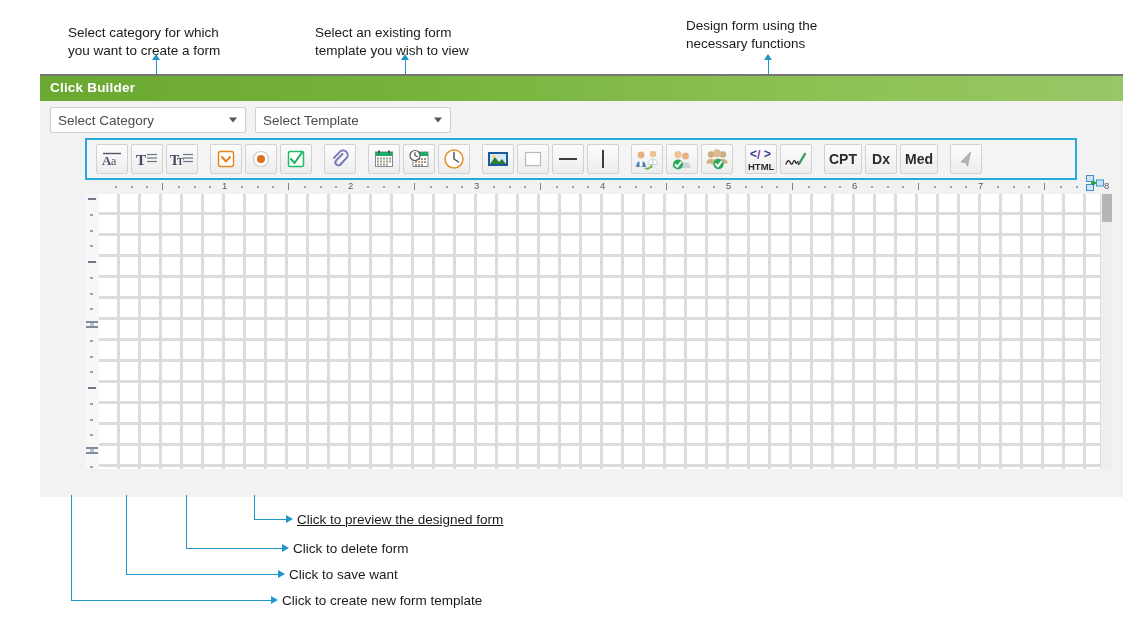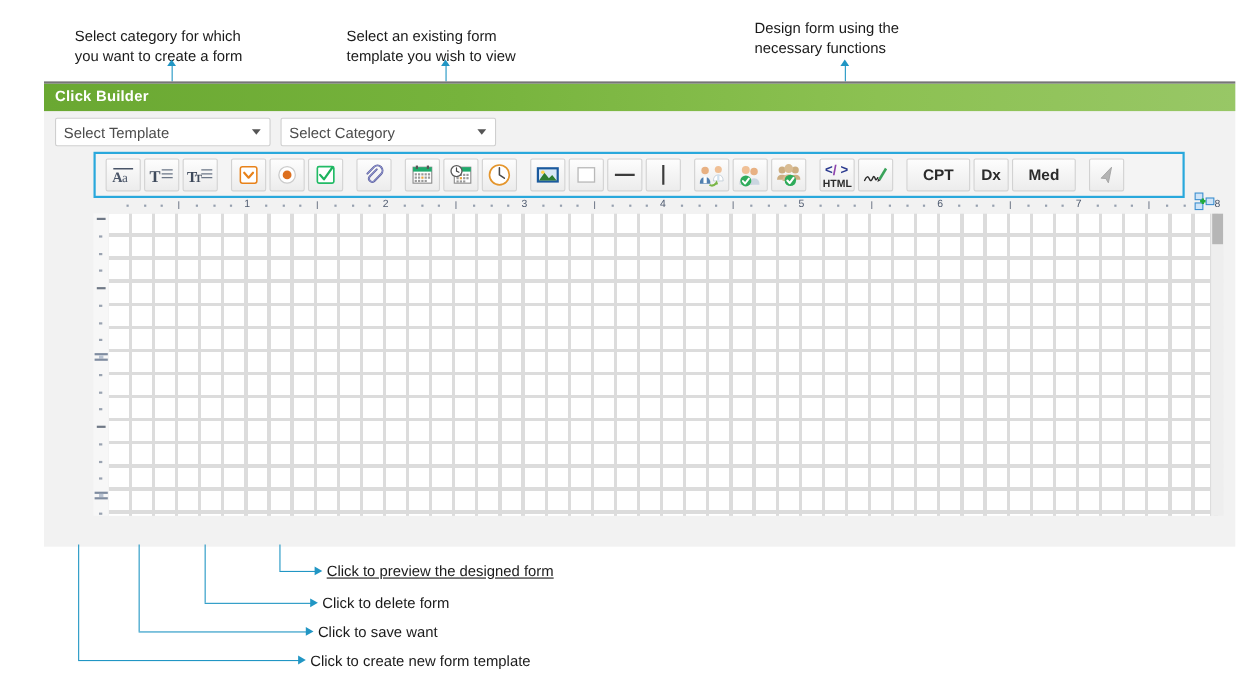--- a/index.html
+++ b/index.html
@@ -137,21 +137,21 @@
     height: 30px;
     background: linear-gradient(to bottom, #fdfdfd, #ececec);
     border: 1px solid #d2d2d2;
     border-radius: 2px;
     box-sizing: border-box;
     display: flex;
     align-items: center;
     justify-content: center;
     position: relative;
   }
-  .tb-btn.wide { width: 58px; }
+  .tb-btn.wide { width: 38px; }
   .tb-btn.txt {
     font-size: 14px;
     font-weight: bold;
     color: #2b2b2b;
     font-family: "Liberation Sans", sans-serif;
   }
   .tb-btn svg { display: block; }
 
   
   #ruler-h {
@@ -326,26 +326,26 @@
 <div class="arrow-up" style="left:764px; top:54px;"></div>
 <div class="annot-line vline" style="left:768px; top:58px; height:98px;"></div>
 
 <div id="app-window">
 
   <div id="title-bar">
     <span class="title">Click Builder</span>
   </div>
 
   <div id="selects-row">
+    <div class="select-box" id="sel-category">
+      <span class="sel-text">Select Category</span>
+      <span class="caret"></span>
+    </div>
     <div class="select-box" id="sel-template">
       <span class="sel-text">Select Template</span>
-      <span class="caret"></span>
-    </div>
-    <div class="select-box" id="sel-category">
-      <span class="sel-text">Select Category</span>
       <span class="caret"></span>
     </div>
   </div>
 
   <div id="toolbar">
 
     <div class="tb-group">
       <div class="tb-btn">
         <svg width="24" height="18" viewBox="0 0 24 18">
           <line x1="3" y1="3.5" x2="21" y2="3.5" stroke="#4a5568" stroke-width="1.4"></line>

